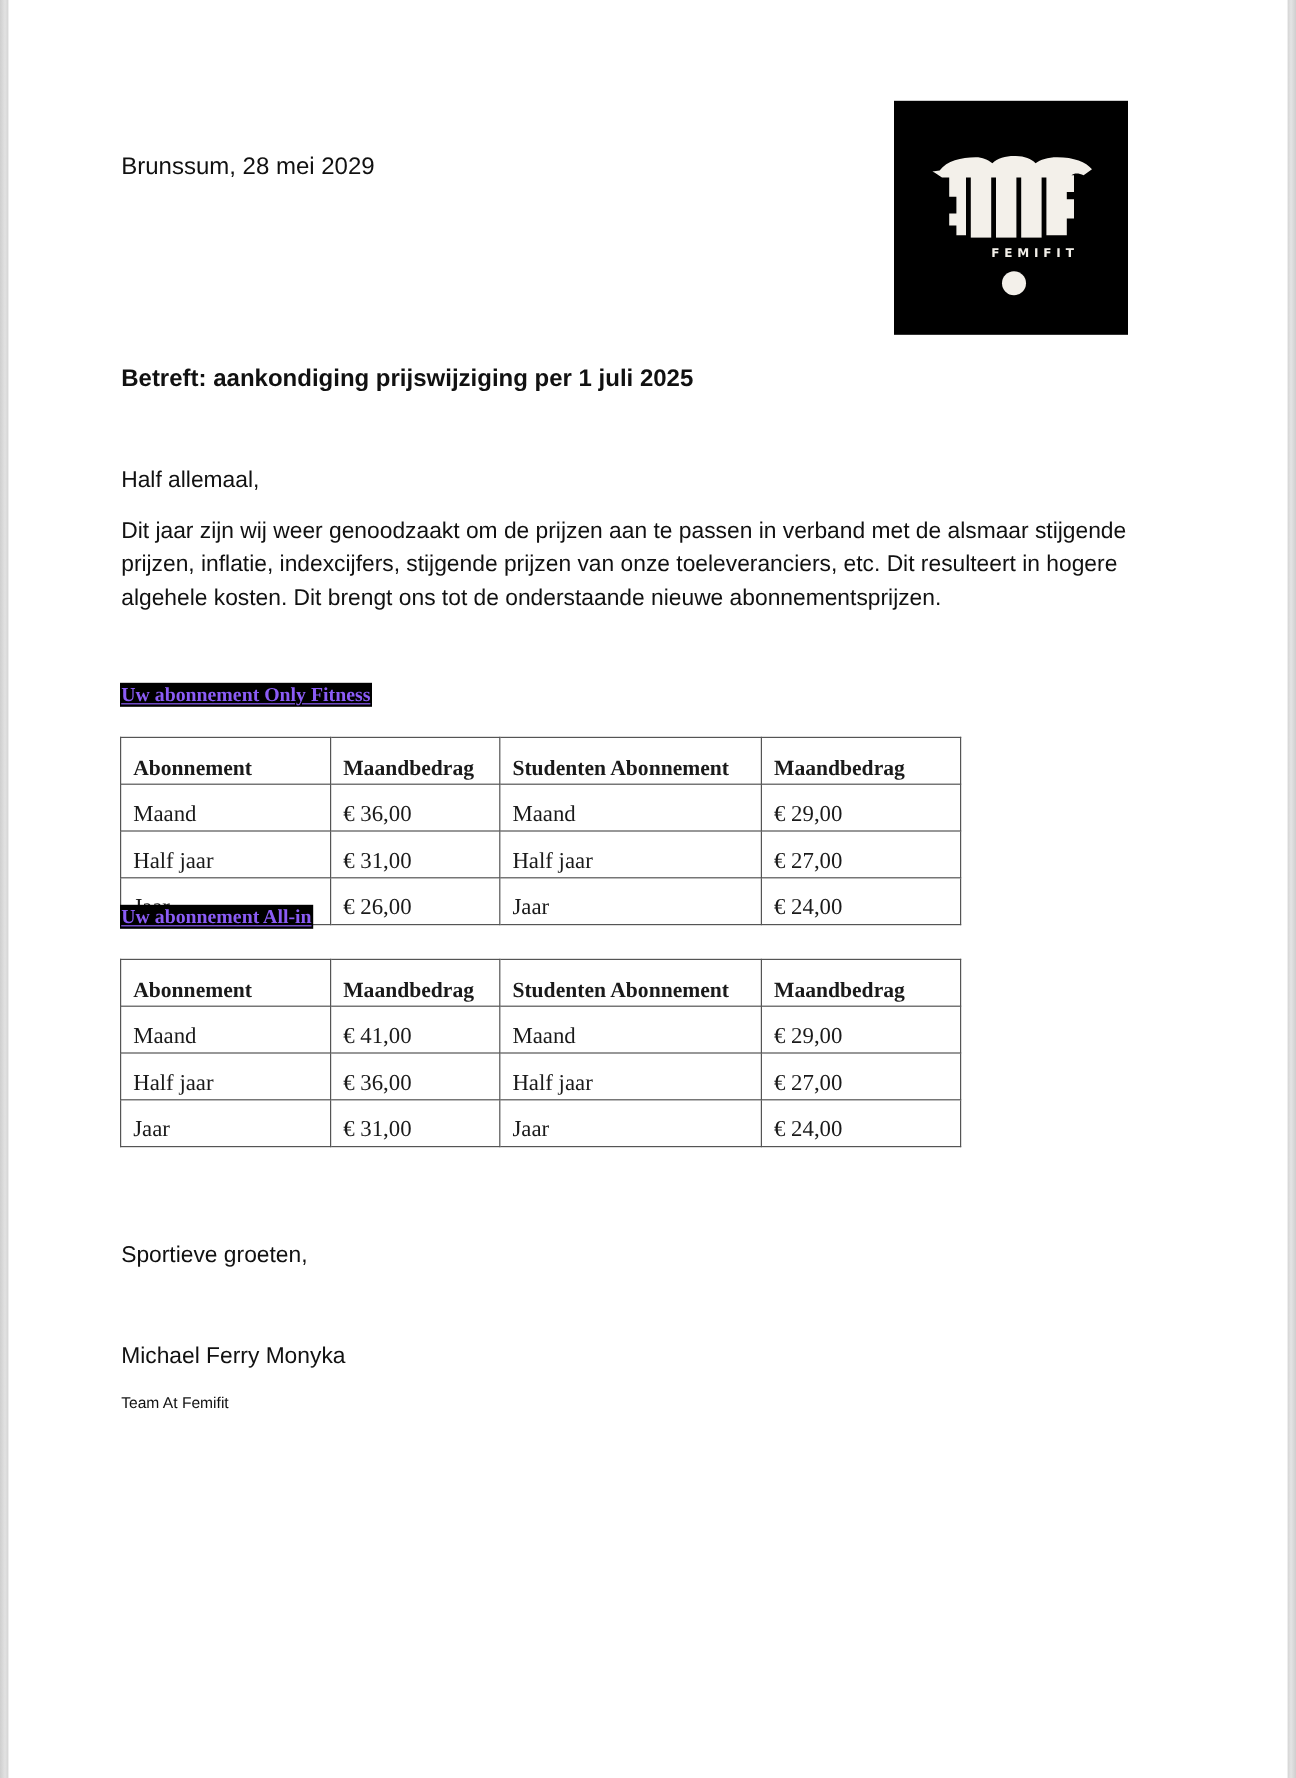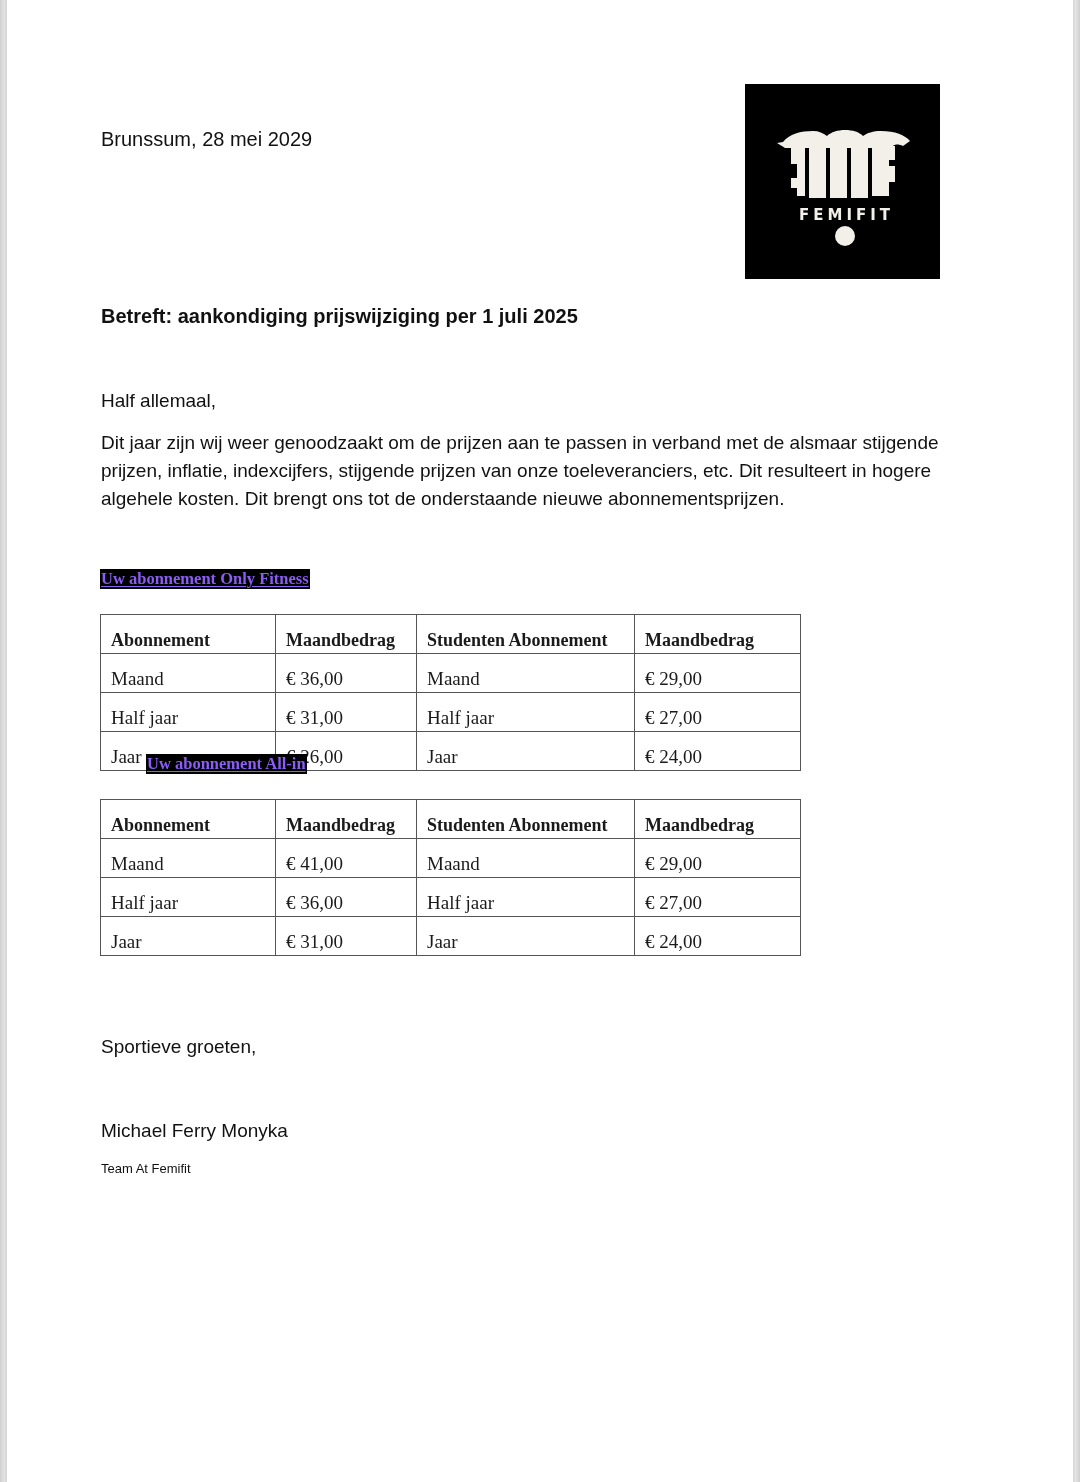--- a/index.html
+++ b/index.html
@@ -30,24 +30,24 @@
   .abs { position: absolute; white-space: nowrap; }
 
   .place-date { left: 101px; top: 128px; font-size: 20px; }
 
   .logo {
     position: absolute; left: 745px; top: 84px; width: 195px; height: 195px;
     background: #000000;
   }
   .logo svg { position: absolute; left: 0; top: 0; }
   .logo-text {
-    position: absolute; left: 0; width: 195px; top: 122px;
+    position: absolute; left: 16px; width: 195px; top: 122px;
     text-align: center; color: #f3f0ea;
     font-family: "DejaVu Sans", sans-serif;
-    font-size: 15px; font-weight: bold; letter-spacing: 4px;
+    font-size: 10px; font-weight: bold; letter-spacing: 4px;
     padding-left: 8px; box-sizing: border-box;
   }
 
   .subject { left: 101px; top: 305px; font-size: 20px; font-weight: bold; }
 
   .greeting { left: 101px; top: 390px; font-size: 19px; }
 
   .intro {
     position: absolute; left: 101px; top: 429px; width: 900px;
     font-size: 19px; line-height: 28px; white-space: normal;
@@ -61,21 +61,21 @@
   .section-head {
     position: absolute; left: 100px;
     background: #000000; color: #8b5cf6;
     font-family: "Liberation Serif", serif;
     font-size: 16.5px; font-weight: bold;
     padding: 0 1px; line-height: 20px; height: 20px;
     text-decoration: underline; text-underline-offset: 2px;
     white-space: nowrap;
   }
   .section-1 { top: 569px; }
-  .section-2 { top: 754px; margin-left: 46px; }
+  .section-2 { top: 754px; }
 
   table.prices {
     position: absolute; left: 100px;
     border-collapse: collapse;
     font-family: "Liberation Serif", serif;
     font-size: 19px; color: #1a1a1a;
   }
   table.prices td, table.prices th {
     border: 1.4px solid #555555;
     padding: 12px 0 0 10px;

